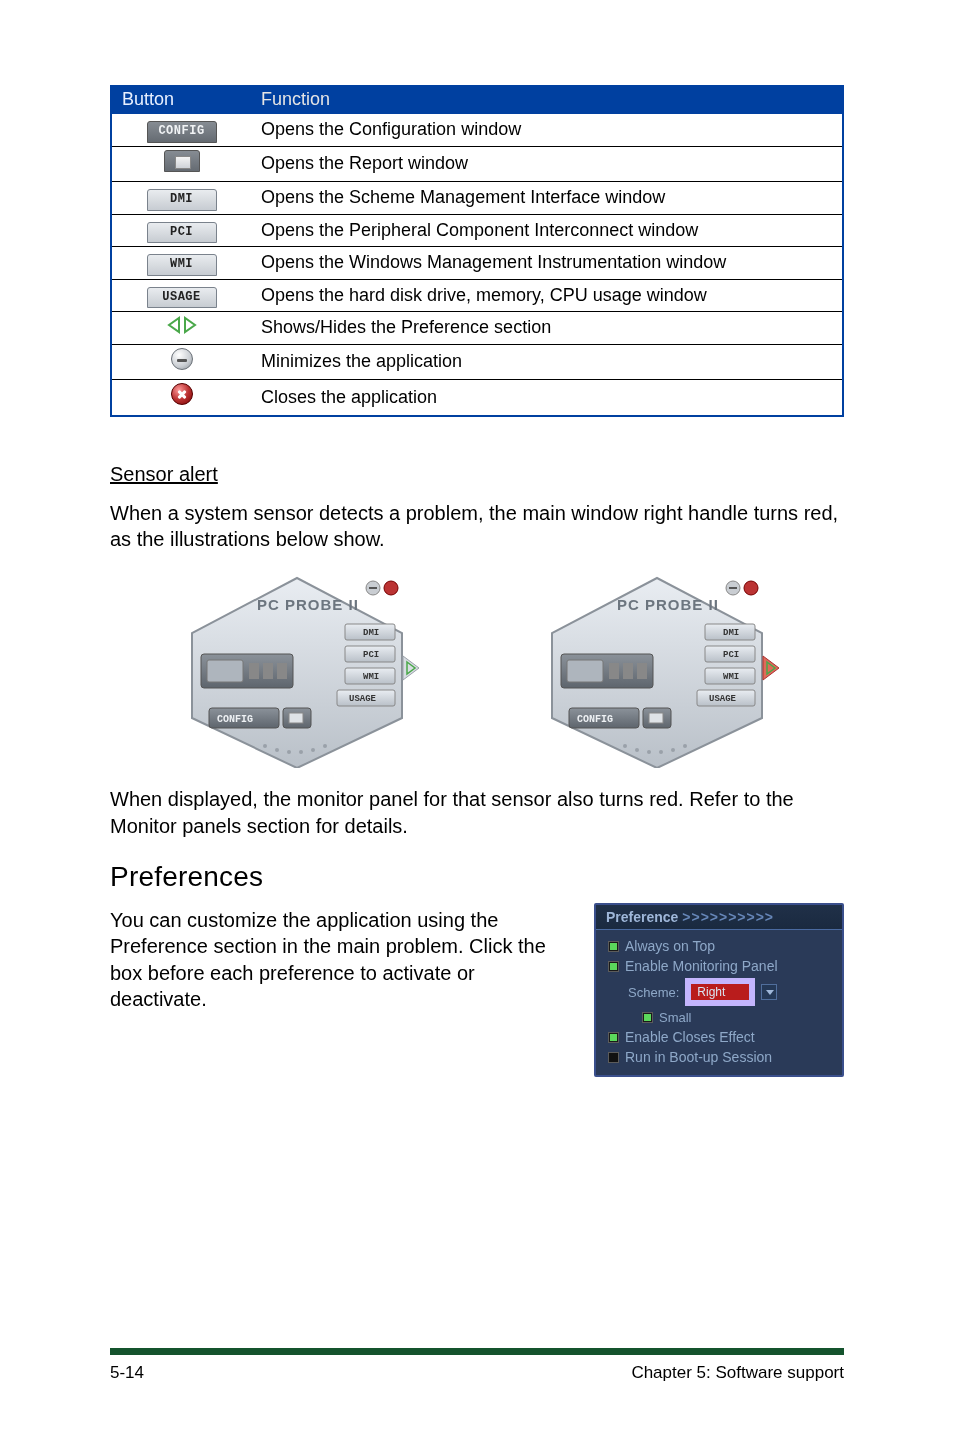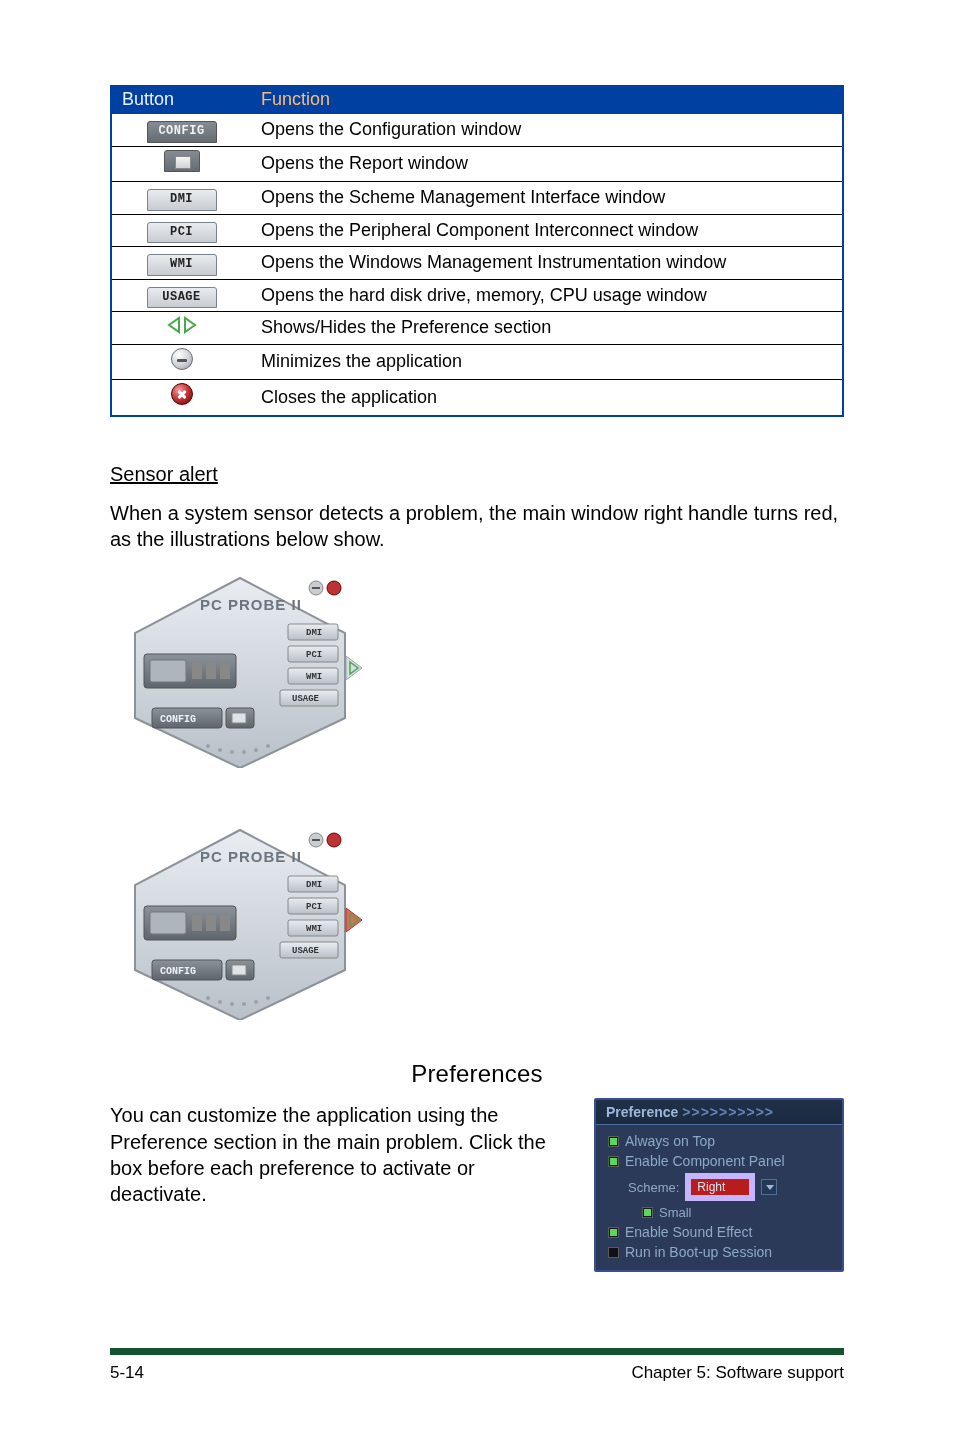--- a/index.html
+++ b/index.html
@@ -1,21 +1,21 @@
 <!DOCTYPE html>
 <html><head>
 <meta charset="utf-8">
 <style>
   * { box-sizing: border-box; margin: 0; padding: 0; }
   html, body { width: 954px; height: 1438px; background: #fff; font-family: "Helvetica Neue", Arial, sans-serif; color: #000; }
   .page { padding: 85px 110px 0 110px; position: relative; height: 100%; }
 
   
   .btn-table { width: 100%; border-collapse: collapse; }
-  .btn-table th { background: #0040a0; color: #fdba74; font-weight: 400; text-align: left; padding: 4px 10px; font-size: 18px; }
+  .btn-table th { background: #0040a0; color: #e5e5e5; font-weight: 400; text-align: left; padding: 4px 10px; font-size: 18px; }
   .btn-table th.col-btn { width: 140px; text-align: left; color: #e8f0ff; }
   .btn-table th.col-fn { text-align: left; }
   .btn-table td { border-bottom: 1px solid #000; vertical-align: middle; font-size: 18px; padding: 4px 10px; line-height: 1.3; }
   .btn-table td.icon-cell { text-align: center; padding: 3px 4px; }
   .btn-table tr:last-child td { border-bottom: none; }
   .btn-table { border: 2px solid #0040a0; border-top: none; }
 
   
   .tabbtn { display: inline-block; background: linear-gradient(to bottom,#e9ecef,#c7ccd2); border:1px solid #7a828c; border-radius: 3px 3px 0 0; min-width: 70px; padding: 2px 10px; font-family: "Courier New", monospace; font-size: 12px; font-weight: bold; color: #222; letter-spacing: 0.5px; }
   .tabbtn.dark { background: linear-gradient(to bottom,#868c93,#656b72); color:#f0f2f4; border-color:#555; }
@@ -28,25 +28,25 @@
   .roundicon.min::after { content:""; position:absolute; left:5px; right:5px; top:10px; height:3px; background:#555; border-radius:1px; }
   .roundicon.close { background: radial-gradient(circle at 35% 30%, #ff9a9a, #b33, #700); border:1px solid #500; }
   .roundicon.close::before, .roundicon.close::after {
     content:""; position:absolute; left:5px; right:5px; top:9px; height:3px; background:#fff; border-radius:1px;
   }
   .roundicon.close::before { transform: rotate(45deg); }
   .roundicon.close::after  { transform: rotate(-45deg); }
 
   
   h3.sensor { font-size: 20px; font-weight:400; margin-top: 46px; text-decoration: underline; }
-  h3.prefs  { font-size: 24px; font-weight:400; margin-top: 36px; letter-spacing:0.2px;text-align:center; }
+  h3.prefs  { font-size: 28px; font-weight:400; margin-top: 22px; letter-spacing:0.2px; }
   p.body   { font-size: 20px; line-height: 1.32; margin-top: 14px; }
 
   
-  .hex-row { display:flex; gap:48px; justify-content:center; margin-top:16px;flex-direction:column; }
+  .hex-row { display:flex; gap:100px; justify-content:center; margin-top:16px; }
   .hex-wrap { width:260px; position:relative; }
 
   
   .pref-row { display:flex; gap:26px; margin-top:10px; align-items:flex-start; }
   .pref-text { flex:1; }
   .pref-panel { width:250px; border:2px solid #3a4f8c; border-radius:2px; background:#2a3a58; font-family: Verdana, sans-serif; }
   .pref-panel .hdr { background:linear-gradient(to bottom,#203048,#1a2a40); color:#9fb7d9; font-size:14px; font-weight:bold; padding:4px 10px; border-bottom:1px solid #4a6aa0; }
   .pref-panel .hdr .chev { color:#6787b9; letter-spacing:1px; }
   .pref-panel .body { padding:6px 8px 8px 8px; }
   .pref-panel .item { color:#8ea8c8; font-size:14px; padding:2px 0 2px 4px; display:flex; align-items:center; gap:6px; }
@@ -220,52 +220,53 @@
             <circle cx="110" cy="182" r="2"></circle>
             <circle cx="122" cy="184" r="2"></circle>
             <circle cx="134" cy="184" r="2"></circle>
             <circle cx="146" cy="182" r="2"></circle>
             <circle cx="158" cy="178" r="2"></circle>
           </g>
       </svg>
     </div>
   </div>
 
+  <p class="body">When displayed, the monitor panel for that sensor also turns red. Refer to the Monitor panels section for details.</p>
 
   <h3 class="prefs">Preferences</h3>
   <div class="pref-row">
     <div class="pref-text">
       <p class="body" style="margin-top:4px">You can customize the application using the Preference section in the main problem. Click the box before each preference to activate or deactivate.</p>
     </div>
     <div class="pref-panel">
       <div class="hdr">
         <span>Preference</span>
         <span class="chev">&gt;&gt;&gt;&gt;&gt;&gt;&gt;&gt;&gt;&gt;</span>
       </div>
       <div class="body">
         <div class="item">
           <span class="ck on"></span>
           <span>Always on Top</span>
         </div>
         <div class="item">
           <span class="ck on"></span>
-          <span>Enable Component Panel</span>
+          <span>Enable Monitoring Panel</span>
         </div>
         <div class="item sub">
           <span>Scheme:</span>
           <span class="dd">Right</span>
           <span class="ddarrow"></span>
         </div>
         <div class="item sub2">
           <span class="ck on"></span>
           <span>Small</span>
         </div>
         <div class="item">
           <span class="ck on"></span>
-          <span>Enable Sound Effect</span>
+          <span>Enable Closes Effect</span>
         </div>
         <div class="item">
           <span class="ck off"></span>
           <span>Run in Boot-up Session</span>
         </div>
       </div>
     </div>
   </div>
 
   <div class="footer">

